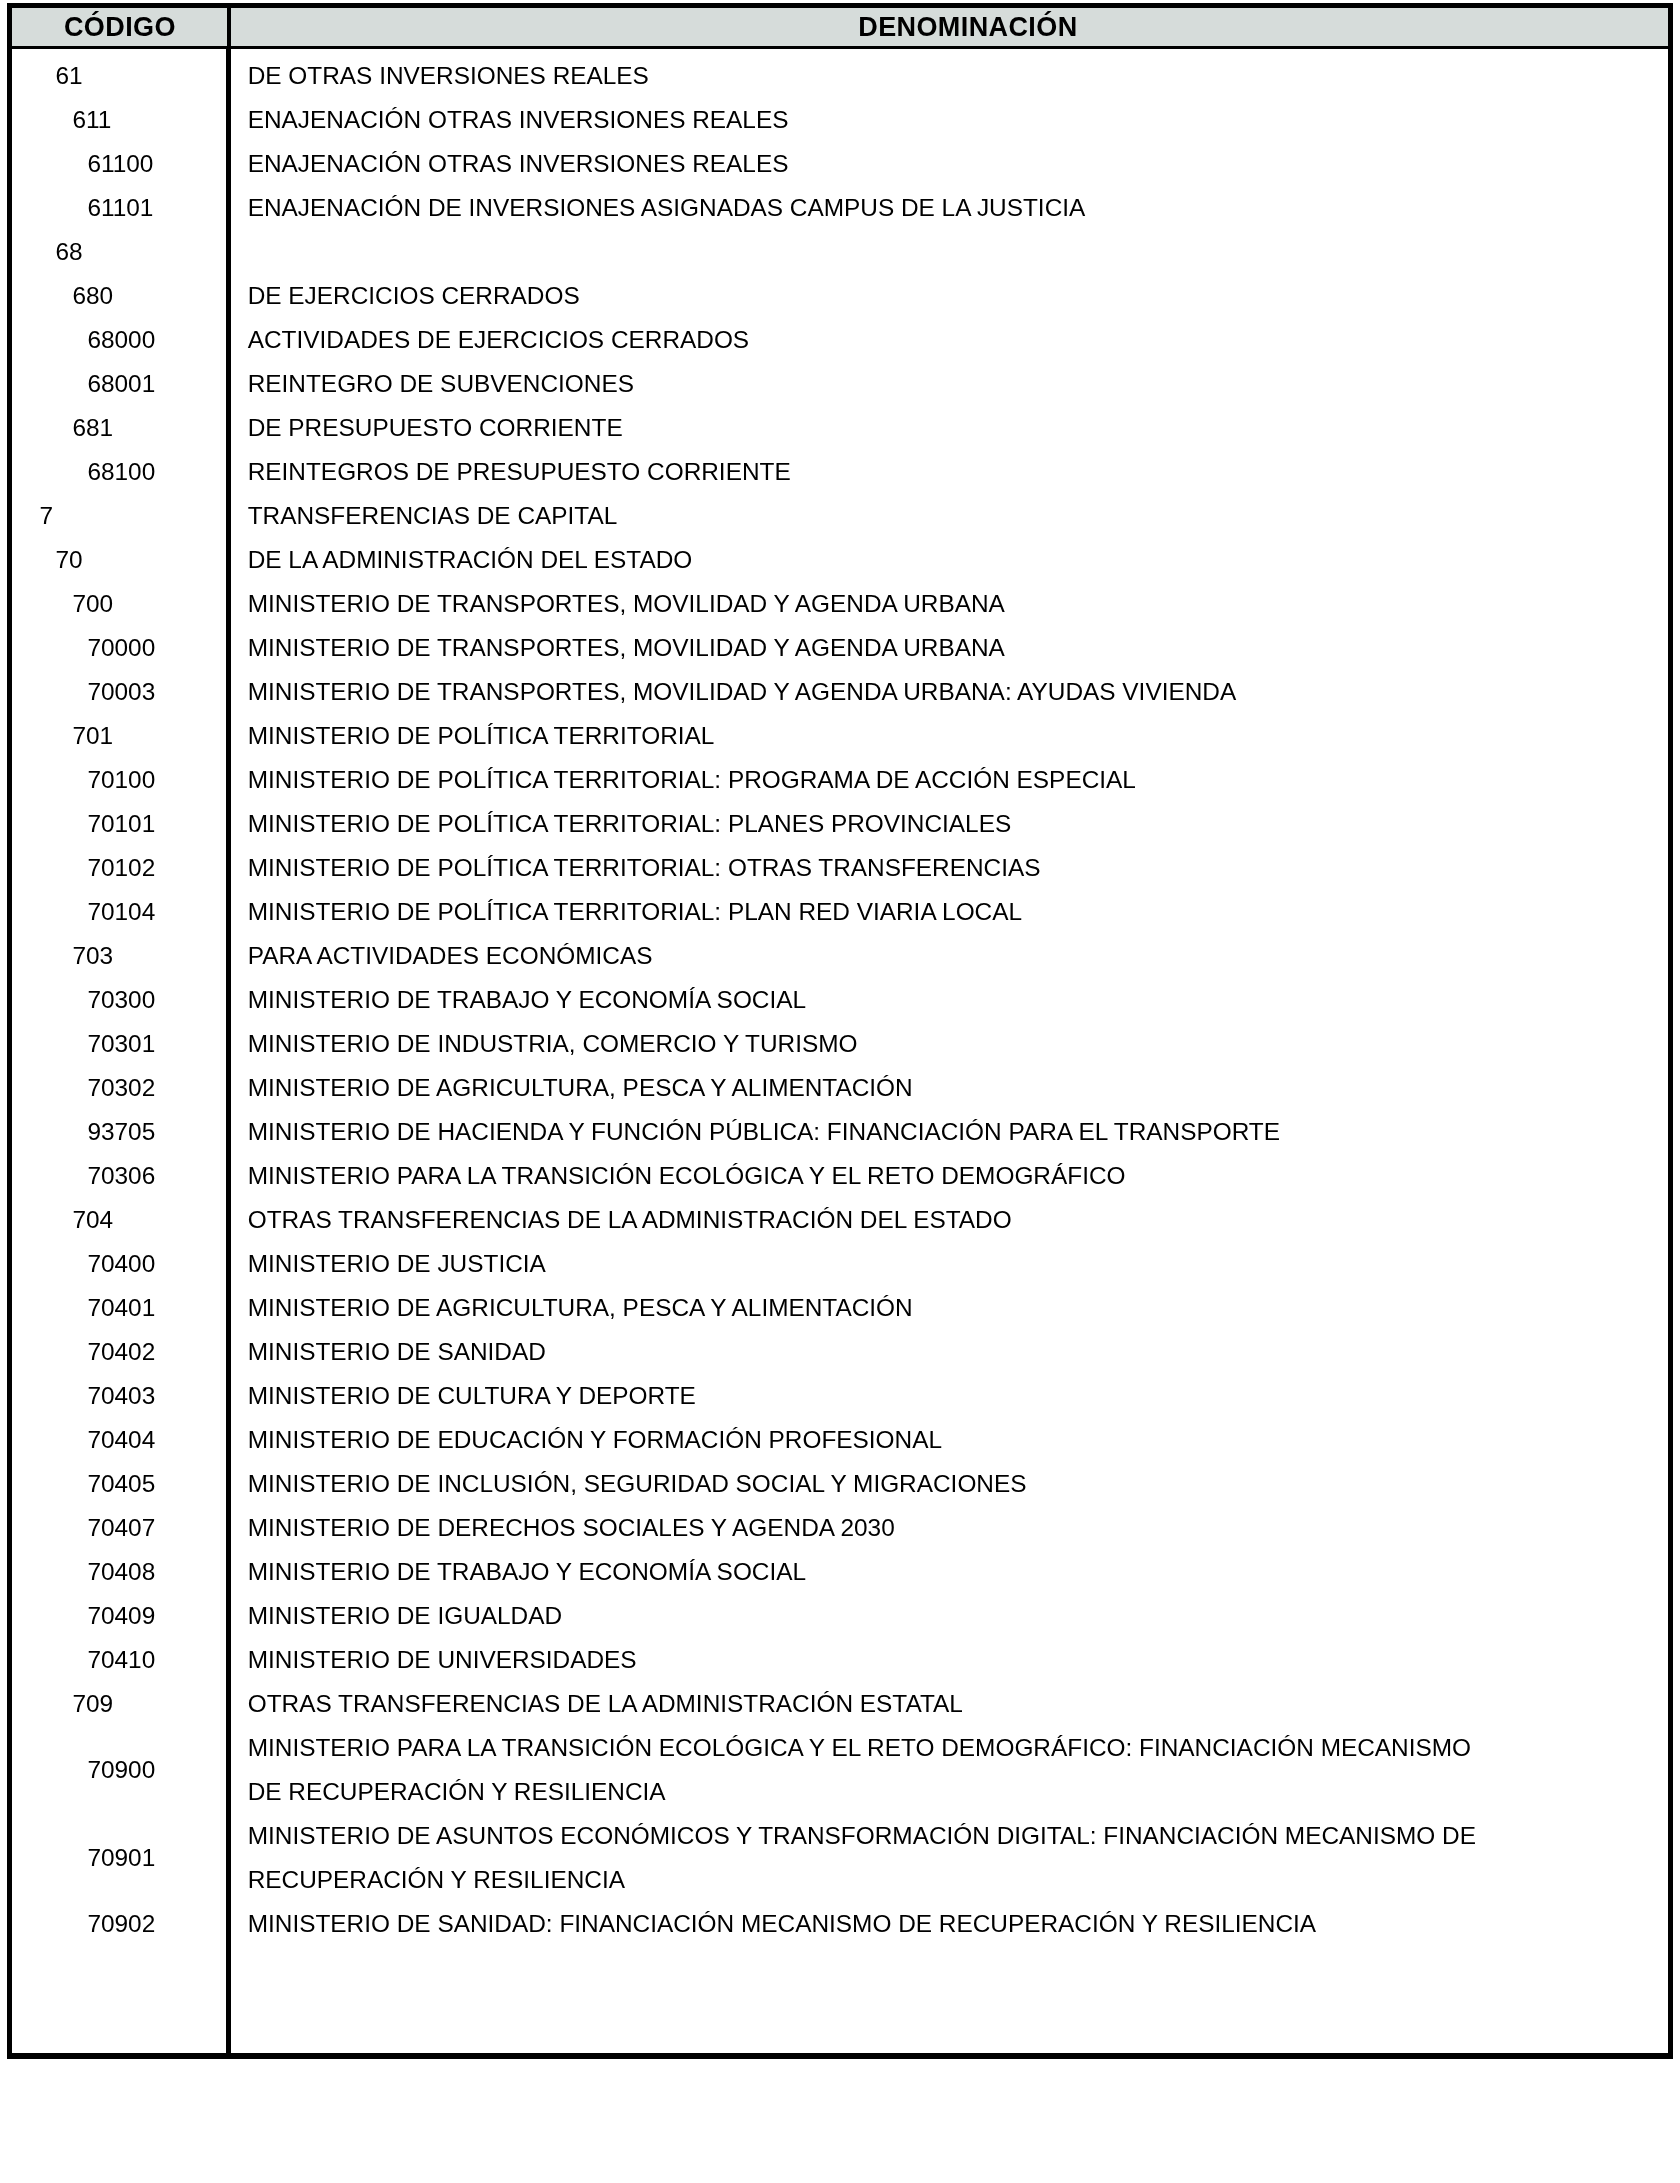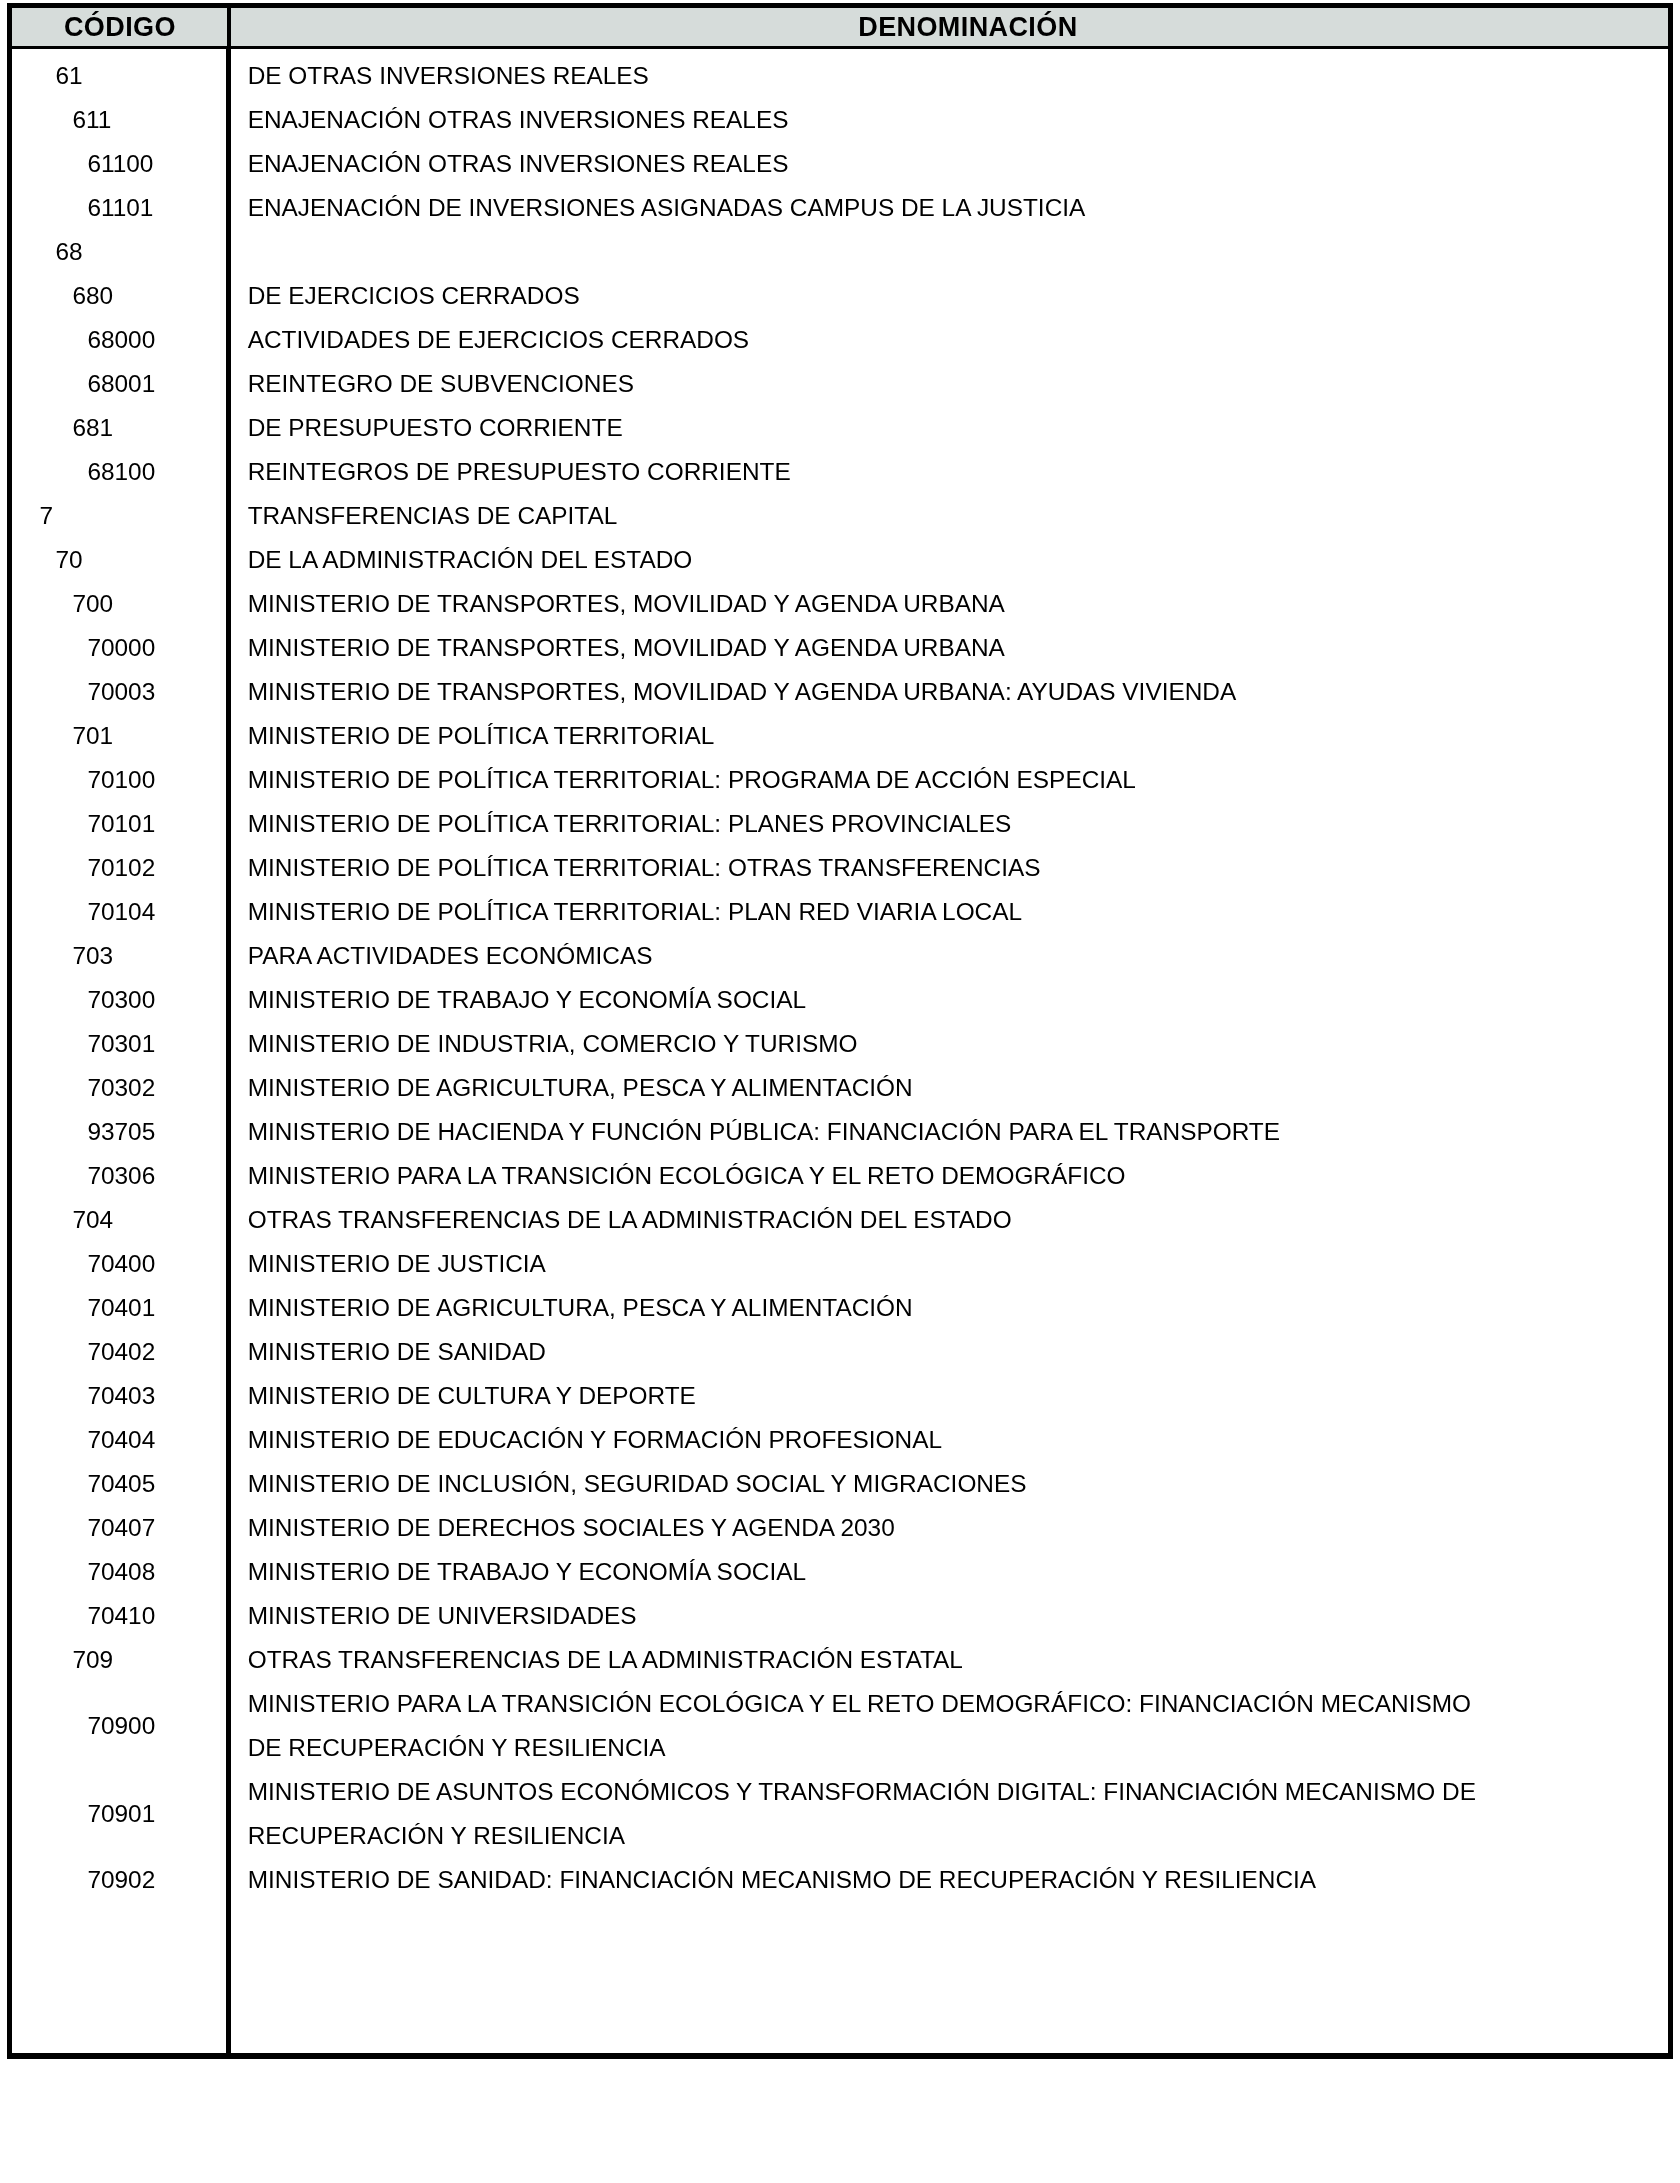--- a/index.html
+++ b/index.html
@@ -236,20 +236,24 @@
         </div>
         <div class="row">
           <div class="cell code-cell lvl5">70407</div>
           <div class="cell den-cell">MINISTERIO DE DERECHOS SOCIALES Y AGENDA 2030</div>
         </div>
         <div class="row">
           <div class="cell code-cell lvl5">70408</div>
           <div class="cell den-cell">MINISTERIO DE TRABAJO Y ECONOMÍA SOCIAL</div>
         </div>
         <div class="row">
+          <div class="cell code-cell lvl5">70409</div>
+          <div class="cell den-cell">MINISTERIO DE IGUALDAD</div>
+        </div>
+        <div class="row">
           <div class="cell code-cell lvl5">70410</div>
           <div class="cell den-cell">MINISTERIO DE UNIVERSIDADES</div>
         </div>
         <div class="row">
           <div class="cell code-cell lvl3">709</div>
           <div class="cell den-cell">OTRAS TRANSFERENCIAS DE LA ADMINISTRACIÓN ESTATAL</div>
         </div>
         <div class="row">
           <div class="cell code-cell lvl5">70900</div>
           <div class="cell den-cell">MINISTERIO PARA LA TRANSICIÓN ECOLÓGICA Y EL RETO DEMOGRÁFICO: FINANCIACIÓN MECANISMO

